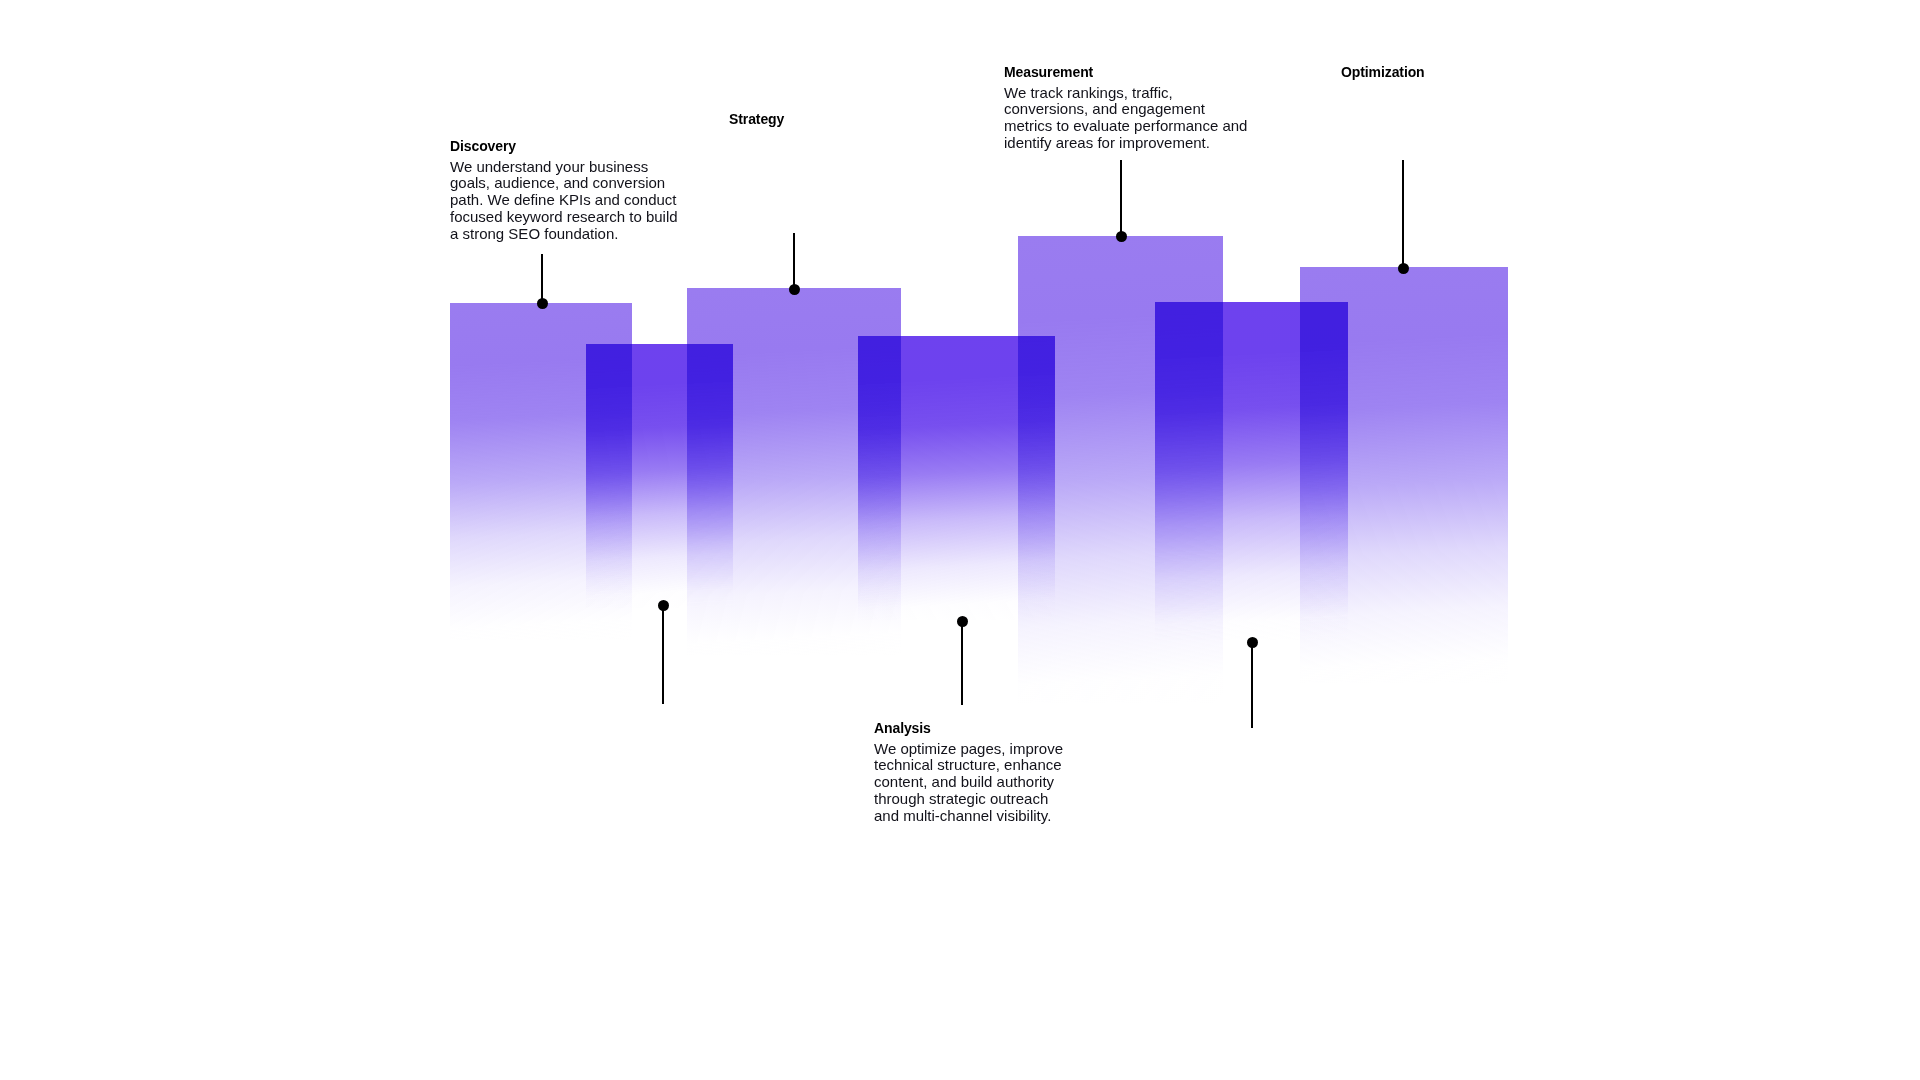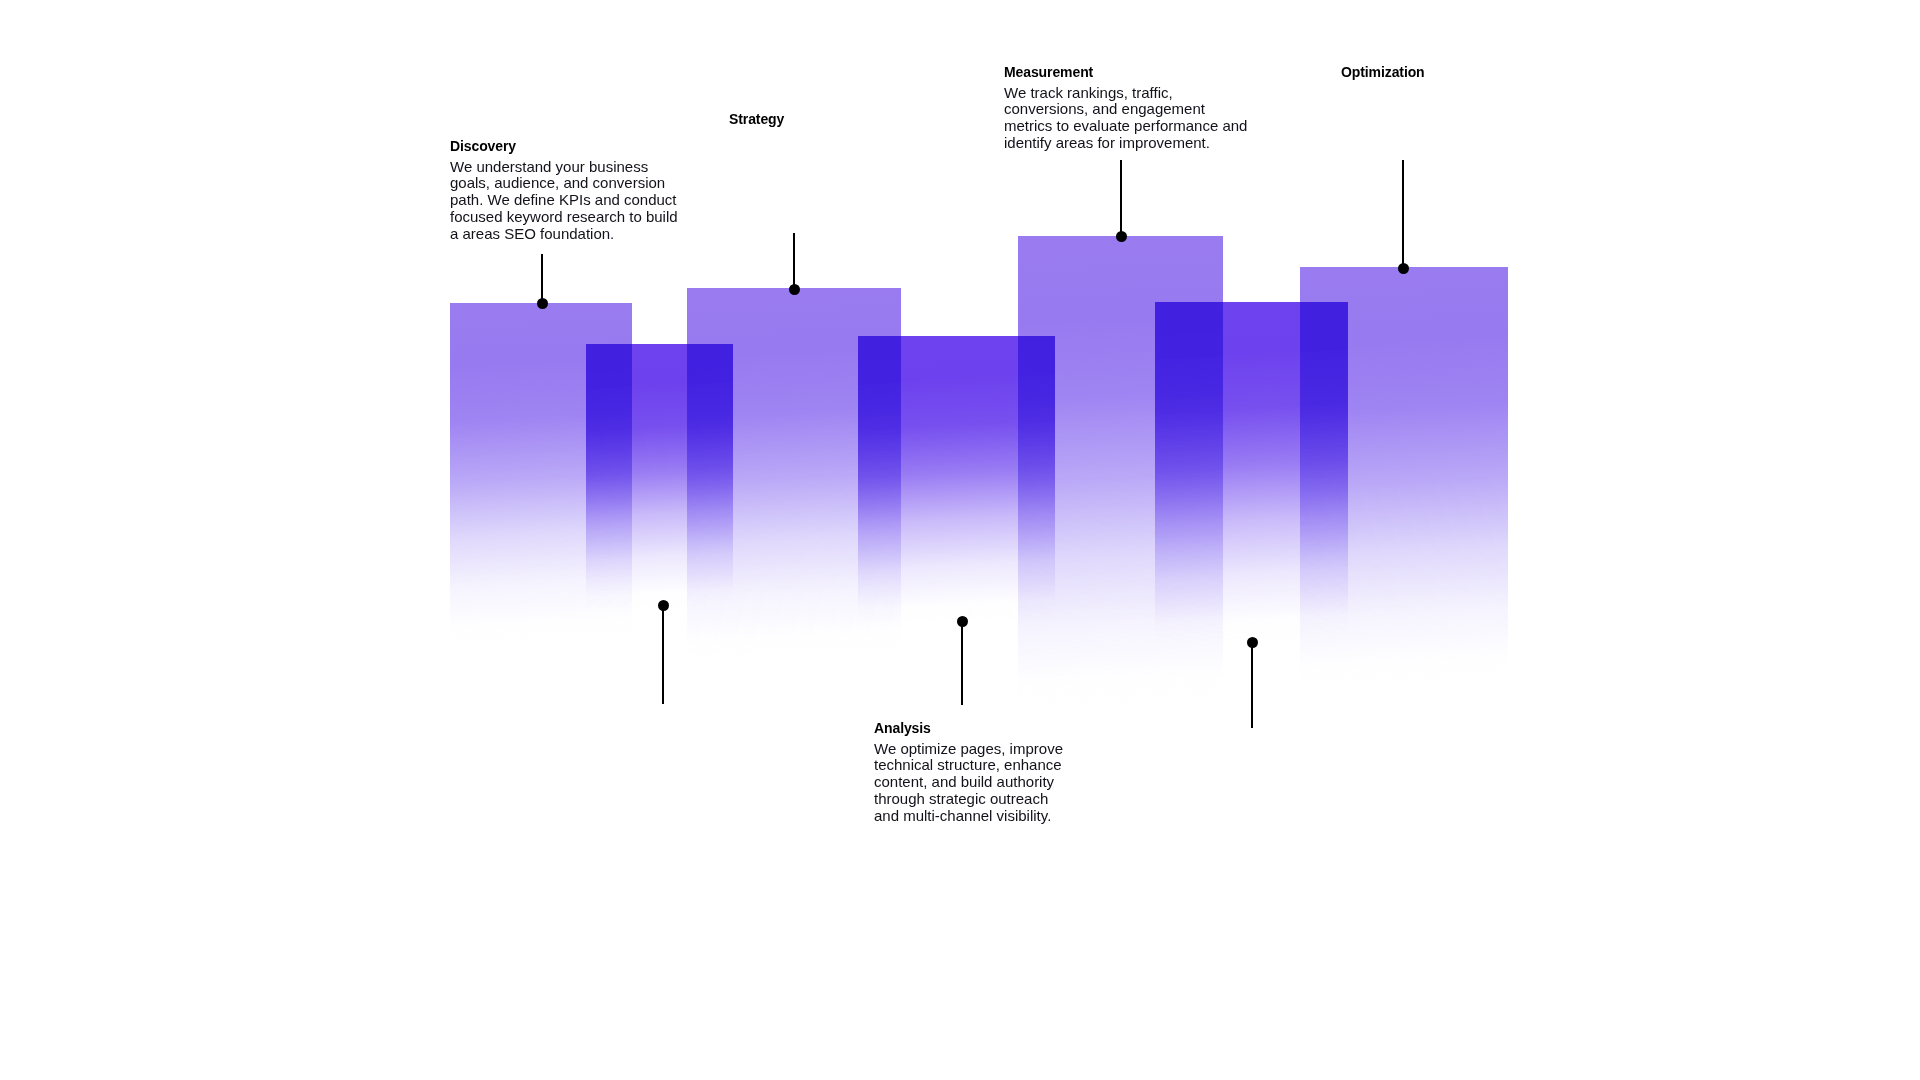--- a/index.html
+++ b/index.html
@@ -127,21 +127,21 @@
       <div class="conn-line" style="left: 1120px; top: 160px; height: 76px;"></div>
       <div class="conn-dot" style="left: 1120px; top: 236px;"></div>
       <div class="conn-line" style="left: 1251px; top: 642px; height: 86px;"></div>
       <div class="conn-dot" style="left: 1251px; top: 642px;"></div>
       <div class="conn-line" style="left: 1402px; top: 160px; height: 108px;"></div>
       <div class="conn-dot" style="left: 1402px; top: 268px;"></div>
     </div>
   <div class="labels-layer">
       <div class="label-block" style="left: 450px; top: 138px; width: 240px;">
         <div class="label-title">Discovery</div>
-        <div class="label-body">We understand your business goals, audience, and conversion path. We define KPIs and conduct focused keyword research to build a areas SEO foundation.</div>
+        <div class="label-body">We understand your business goals, audience, and conversion path. We define KPIs and conduct focused keyword research to build a strong SEO foundation.</div>
       </div>
       <div class="label-block" style="left: 729px; top: 111px; width: 200px;">
         <div class="label-title">Strategy</div>
       </div>
       <div class="label-block" style="left: 874px; top: 720px; width: 200px;">
         <div class="label-title">Analysis</div>
         <div class="label-body">We optimize pages, improve technical structure, enhance content, and build authority through strategic outreach and multi-channel visibility.</div>
       </div>
       <div class="label-block" style="left: 1004px; top: 64px; width: 250px;">
         <div class="label-title">Measurement</div>

